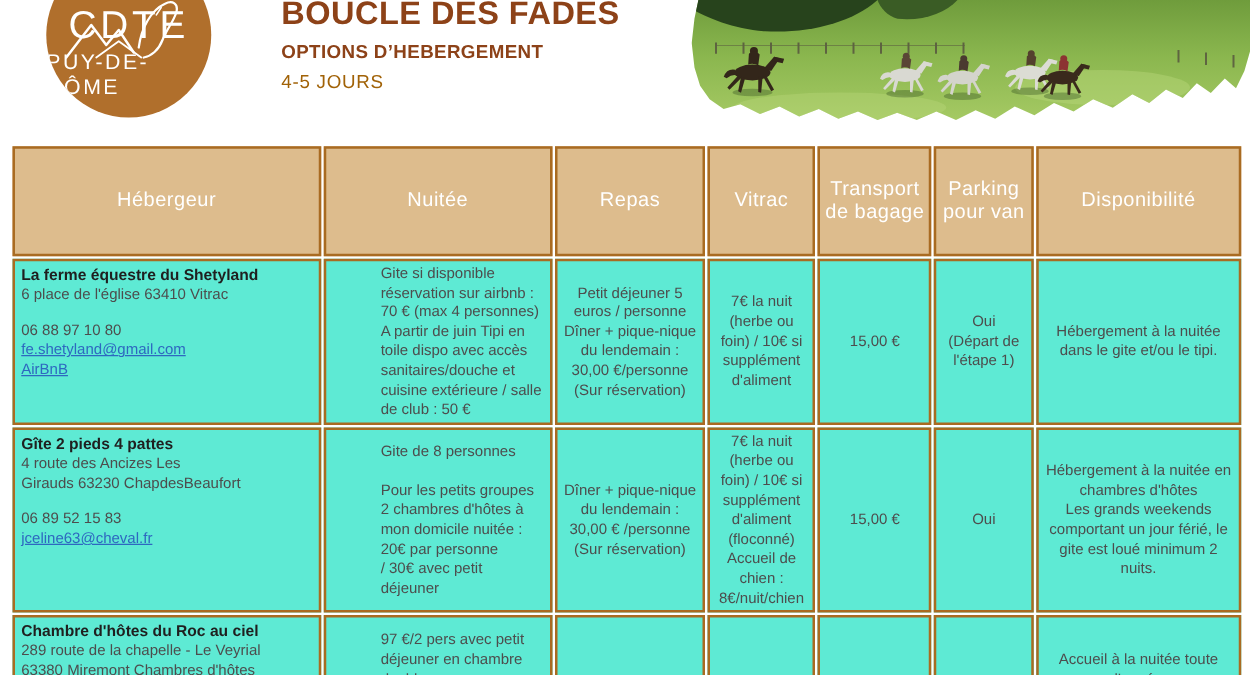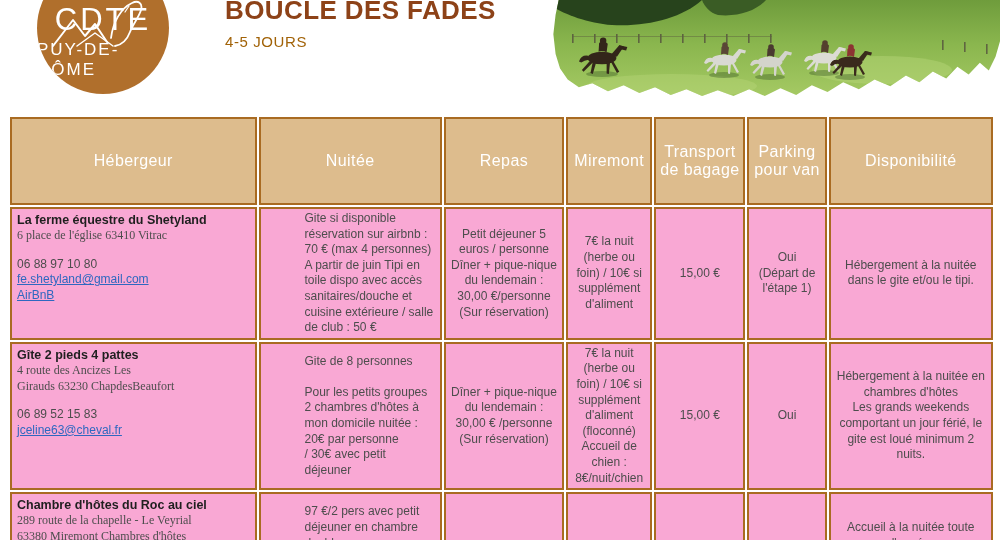--- a/index.html
+++ b/index.html
@@ -25,31 +25,31 @@
   .photo { position:absolute; left:552px; top:0; width:448px; height:98px;
     clip-path: polygon(1.5% 0,100% 0,100% 42%,99% 58%,97.5% 72%,95.5% 64%,93% 76%,90.5% 68%,88% 80%,85% 73%,82% 84%,79% 77%,75.5% 88%,72% 81%,68.5% 91%,65% 84%,61.5% 94%,58% 87%,54.5% 97%,51% 90%,47.5% 98%,44% 91%,40.5% 98%,37% 92%,33.5% 98%,30% 91%,26.5% 97%,23% 89%,19.5% 95%,16% 87%,12.5% 93%,9% 85%,6% 89%,3.5% 81%,1.8% 70%,0.8% 55%,0.3% 35%,0.8% 15%); }
   .photo svg { display:block; width:100%; height:100%; }
 
   
   table.grid { position:absolute; left:8px; top:115px; width:987px;
                border-collapse:separate; border-spacing:2px; table-layout:fixed; }
   .grid th { background:#ddbc8d; border:2.5px solid #a96b22; color:#fff;
              font-size:16px; font-weight:400; letter-spacing:.4px;
              text-align:center; vertical-align:middle; height:80px; padding:2px; }
-  .grid td { background:#f9a8d4; border:2.5px solid #a96b22; color:#4d4d4d;
+  .grid td { background:#5eead4; border:2.5px solid #a96b22; color:#4d4d4d;
              font-size:12px; line-height:1.3; padding:2px 4px;
              vertical-align:middle; text-align:center; box-sizing:border-box; }
   .grid td.heb { vertical-align:top; text-align:left; padding:3px 5px; }
   .grid td.nuitee { text-align:left;padding-left:44px; }
   tr.r1 td { height:96px; }
   tr.r2 td { height:118px; }
   tr.r3 td { height:165px; }
   .pre { white-space:pre-line; }
   .h-name { font-weight:bold; color:#1f1f1f; font-size:12.5px; }
-  .h-addr { white-space:pre-line; color:#4d4d4d;font-family:Liberation Serif, serif; }
+  .h-addr { white-space:pre-line; color:#4d4d4d; }
   .h-phone { margin-top:13px; }
   .link { display:block; color:#2e68c0; text-decoration:underline; cursor:pointer; }
 </style>
 </head>
 <body>
 
 <div class="page">
 
   <div class="logo">
     <svg class="logo-art" viewBox="0 0 132 52">
@@ -59,20 +59,21 @@
         <path stroke-width="1.8" d="M74,40 C76,24 84,10 95,5 C101,2 106,5 104,12 C102,19 96,26 93,34 C90,42 84,47 78,48"></path>
         <path stroke-width="1.2" d="M88,14 L92,8"></path>
       </g>
     </svg>
     <div class="logo-acronym">CDTE</div>
     <div class="logo-region">PUY-DE-DÔME</div>
   </div>
 
   <div class="titles">
     <div class="title">BOUCLE DES FADES</div>
+    <div class="subtitle">OPTIONS D’HEBERGEMENT</div>
     <div class="duration">4-5 JOURS</div>
   </div>
 
   <div class="photo">
     <svg viewBox="0 0 448 98" preserveAspectRatio="none">
       <defs>
         <linearGradient id="gfield" x1="0" y1="0" x2="0" y2="1">
           <stop offset="0" stop-color="#6f9c3c"></stop>
           <stop offset="0.45" stop-color="#8ab64e"></stop>
           <stop offset="1" stop-color="#a6ca64"></stop>
@@ -171,21 +172,21 @@
       <col style="width:86px">
         <col style="width:91px">
         <col style="width:79px">
         <col style="width:164px">
     </colgroup>
     <thead>
       <tr>
         <th>Hébergeur</th>
         <th>Nuitée</th>
         <th>Repas</th>
-        <th>Miremont</th>
+        <th>Vitrac</th>
         <th>Transport de bagage</th>
         <th>Parking pour van</th>
         <th>Disponibilité</th>
       </tr>
     </thead>
     <tbody>
       <tr class="r1">
         <td class="heb">
           <div class="h-name">La ferme équestre du Shetyland</div>
           <div class="h-addr">6 place de l'église 63410 Vitrac</div>

